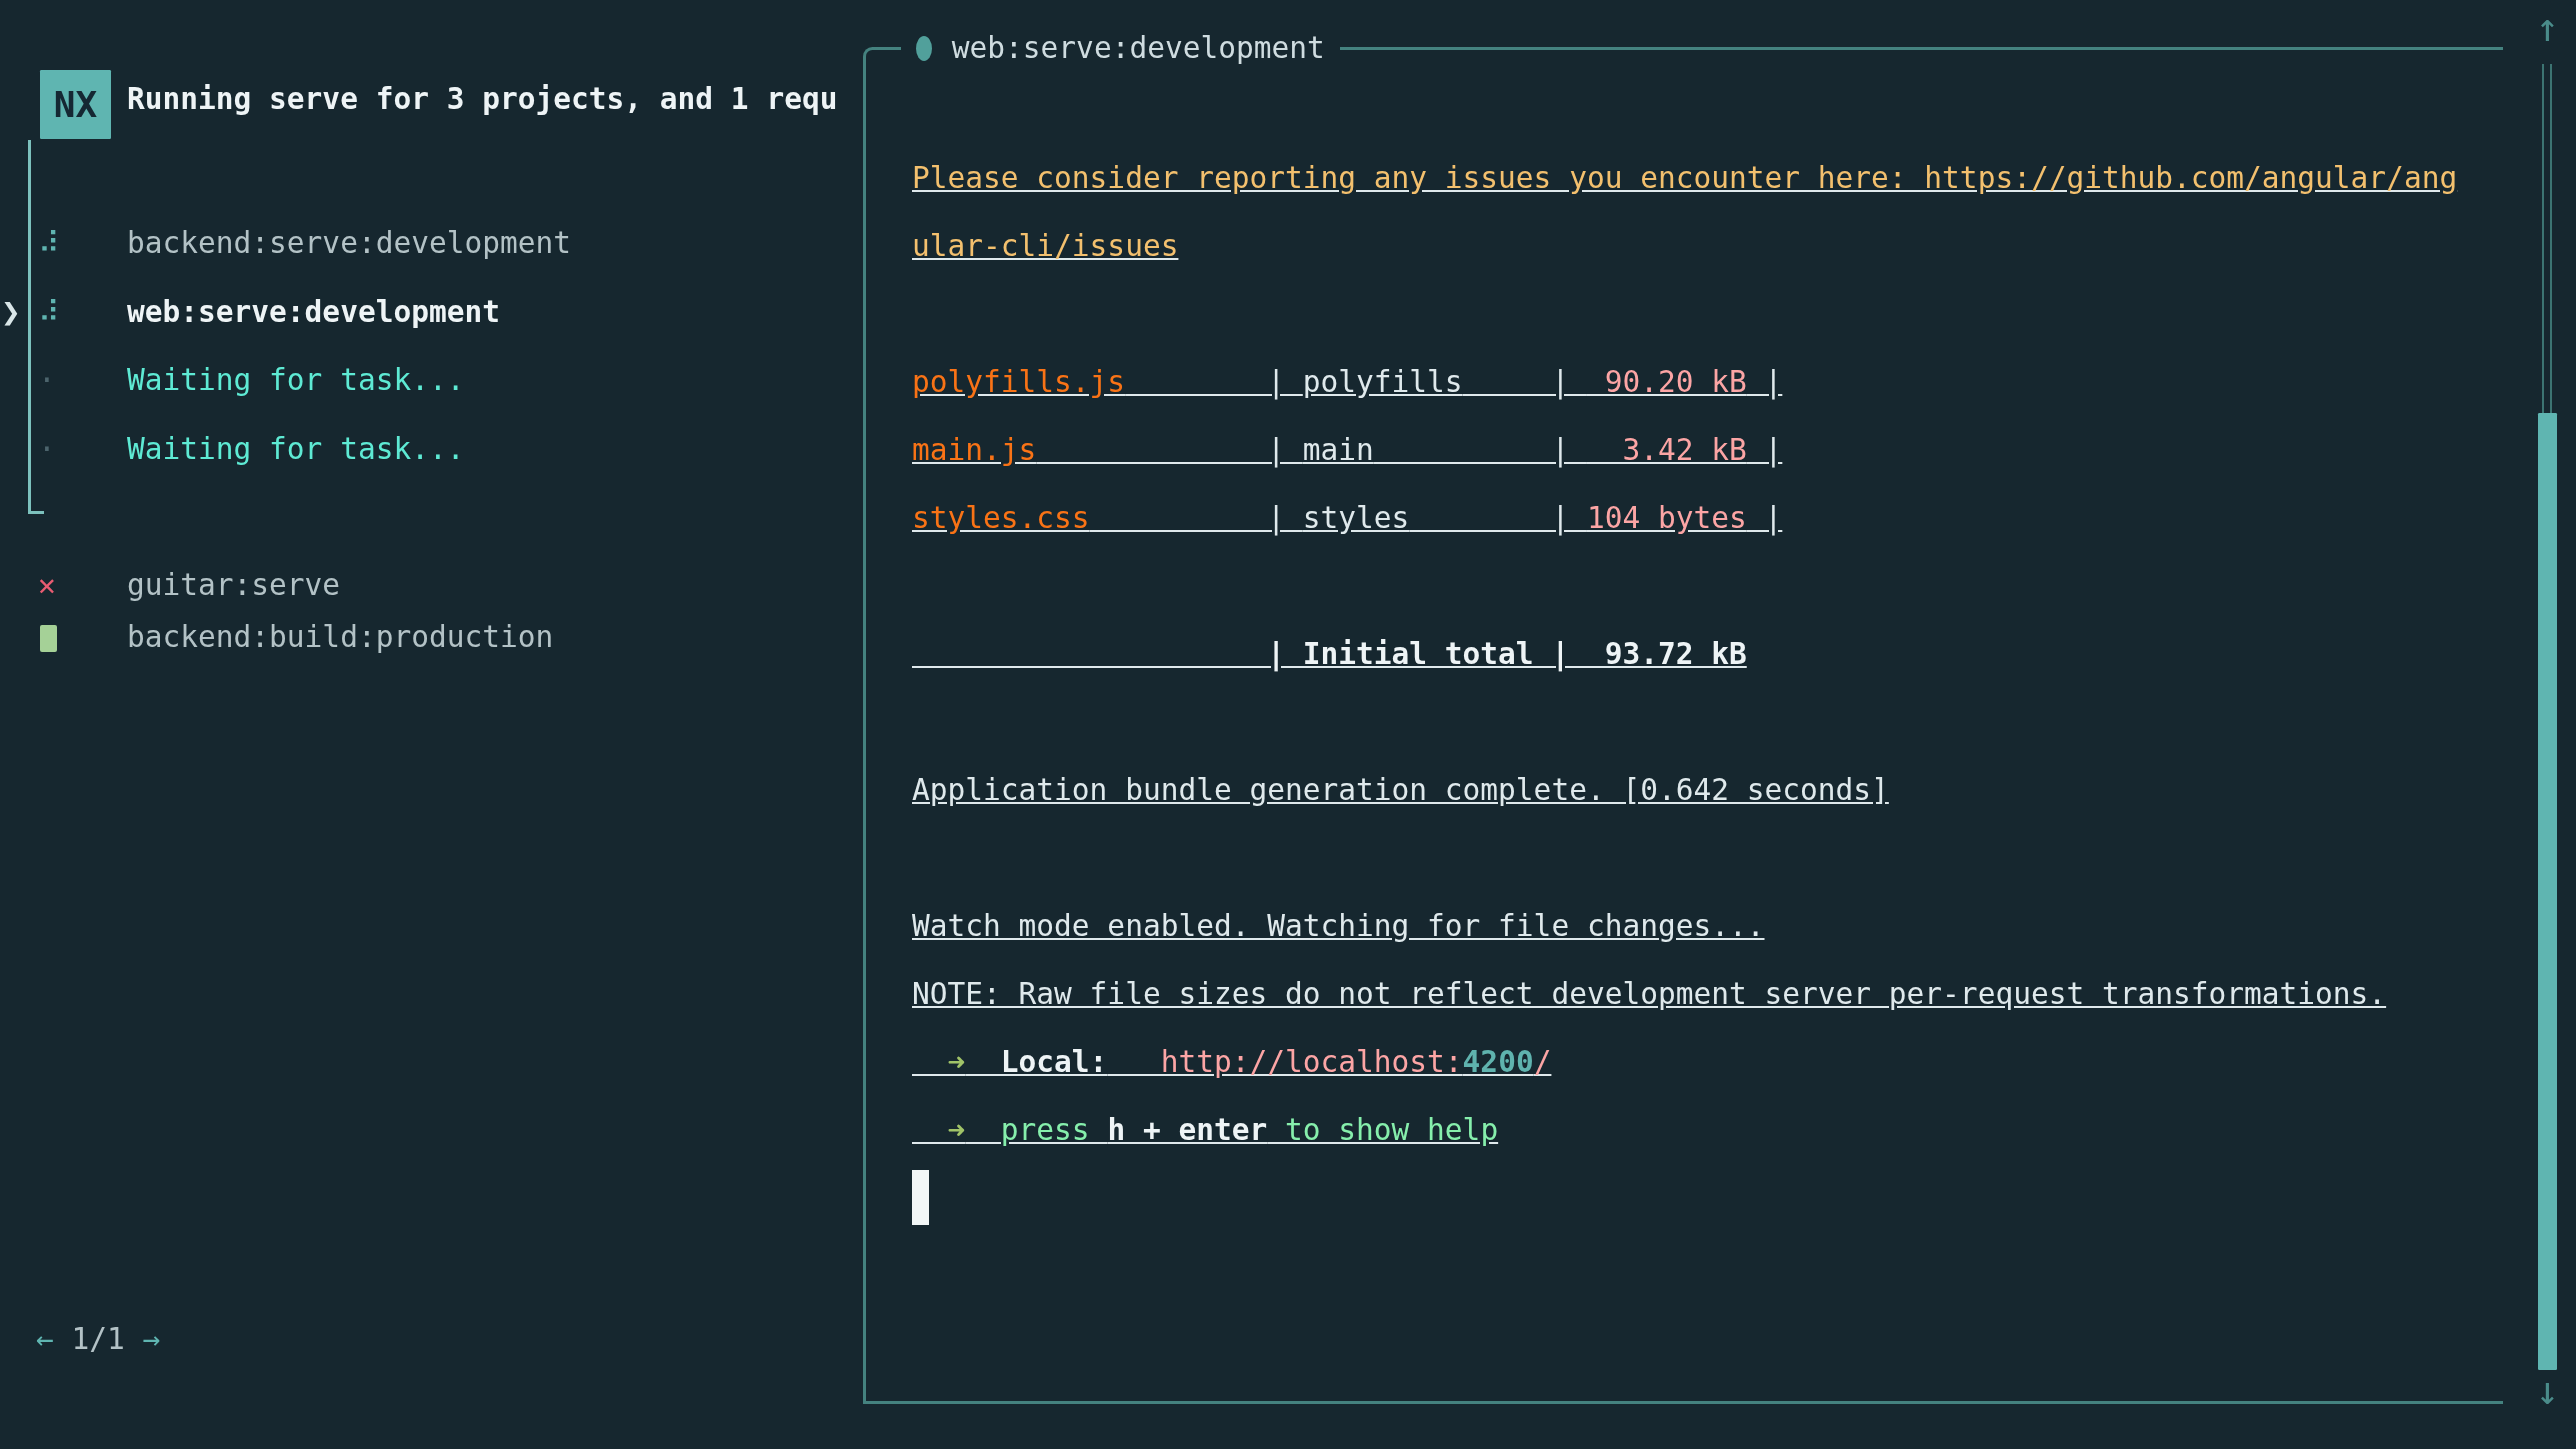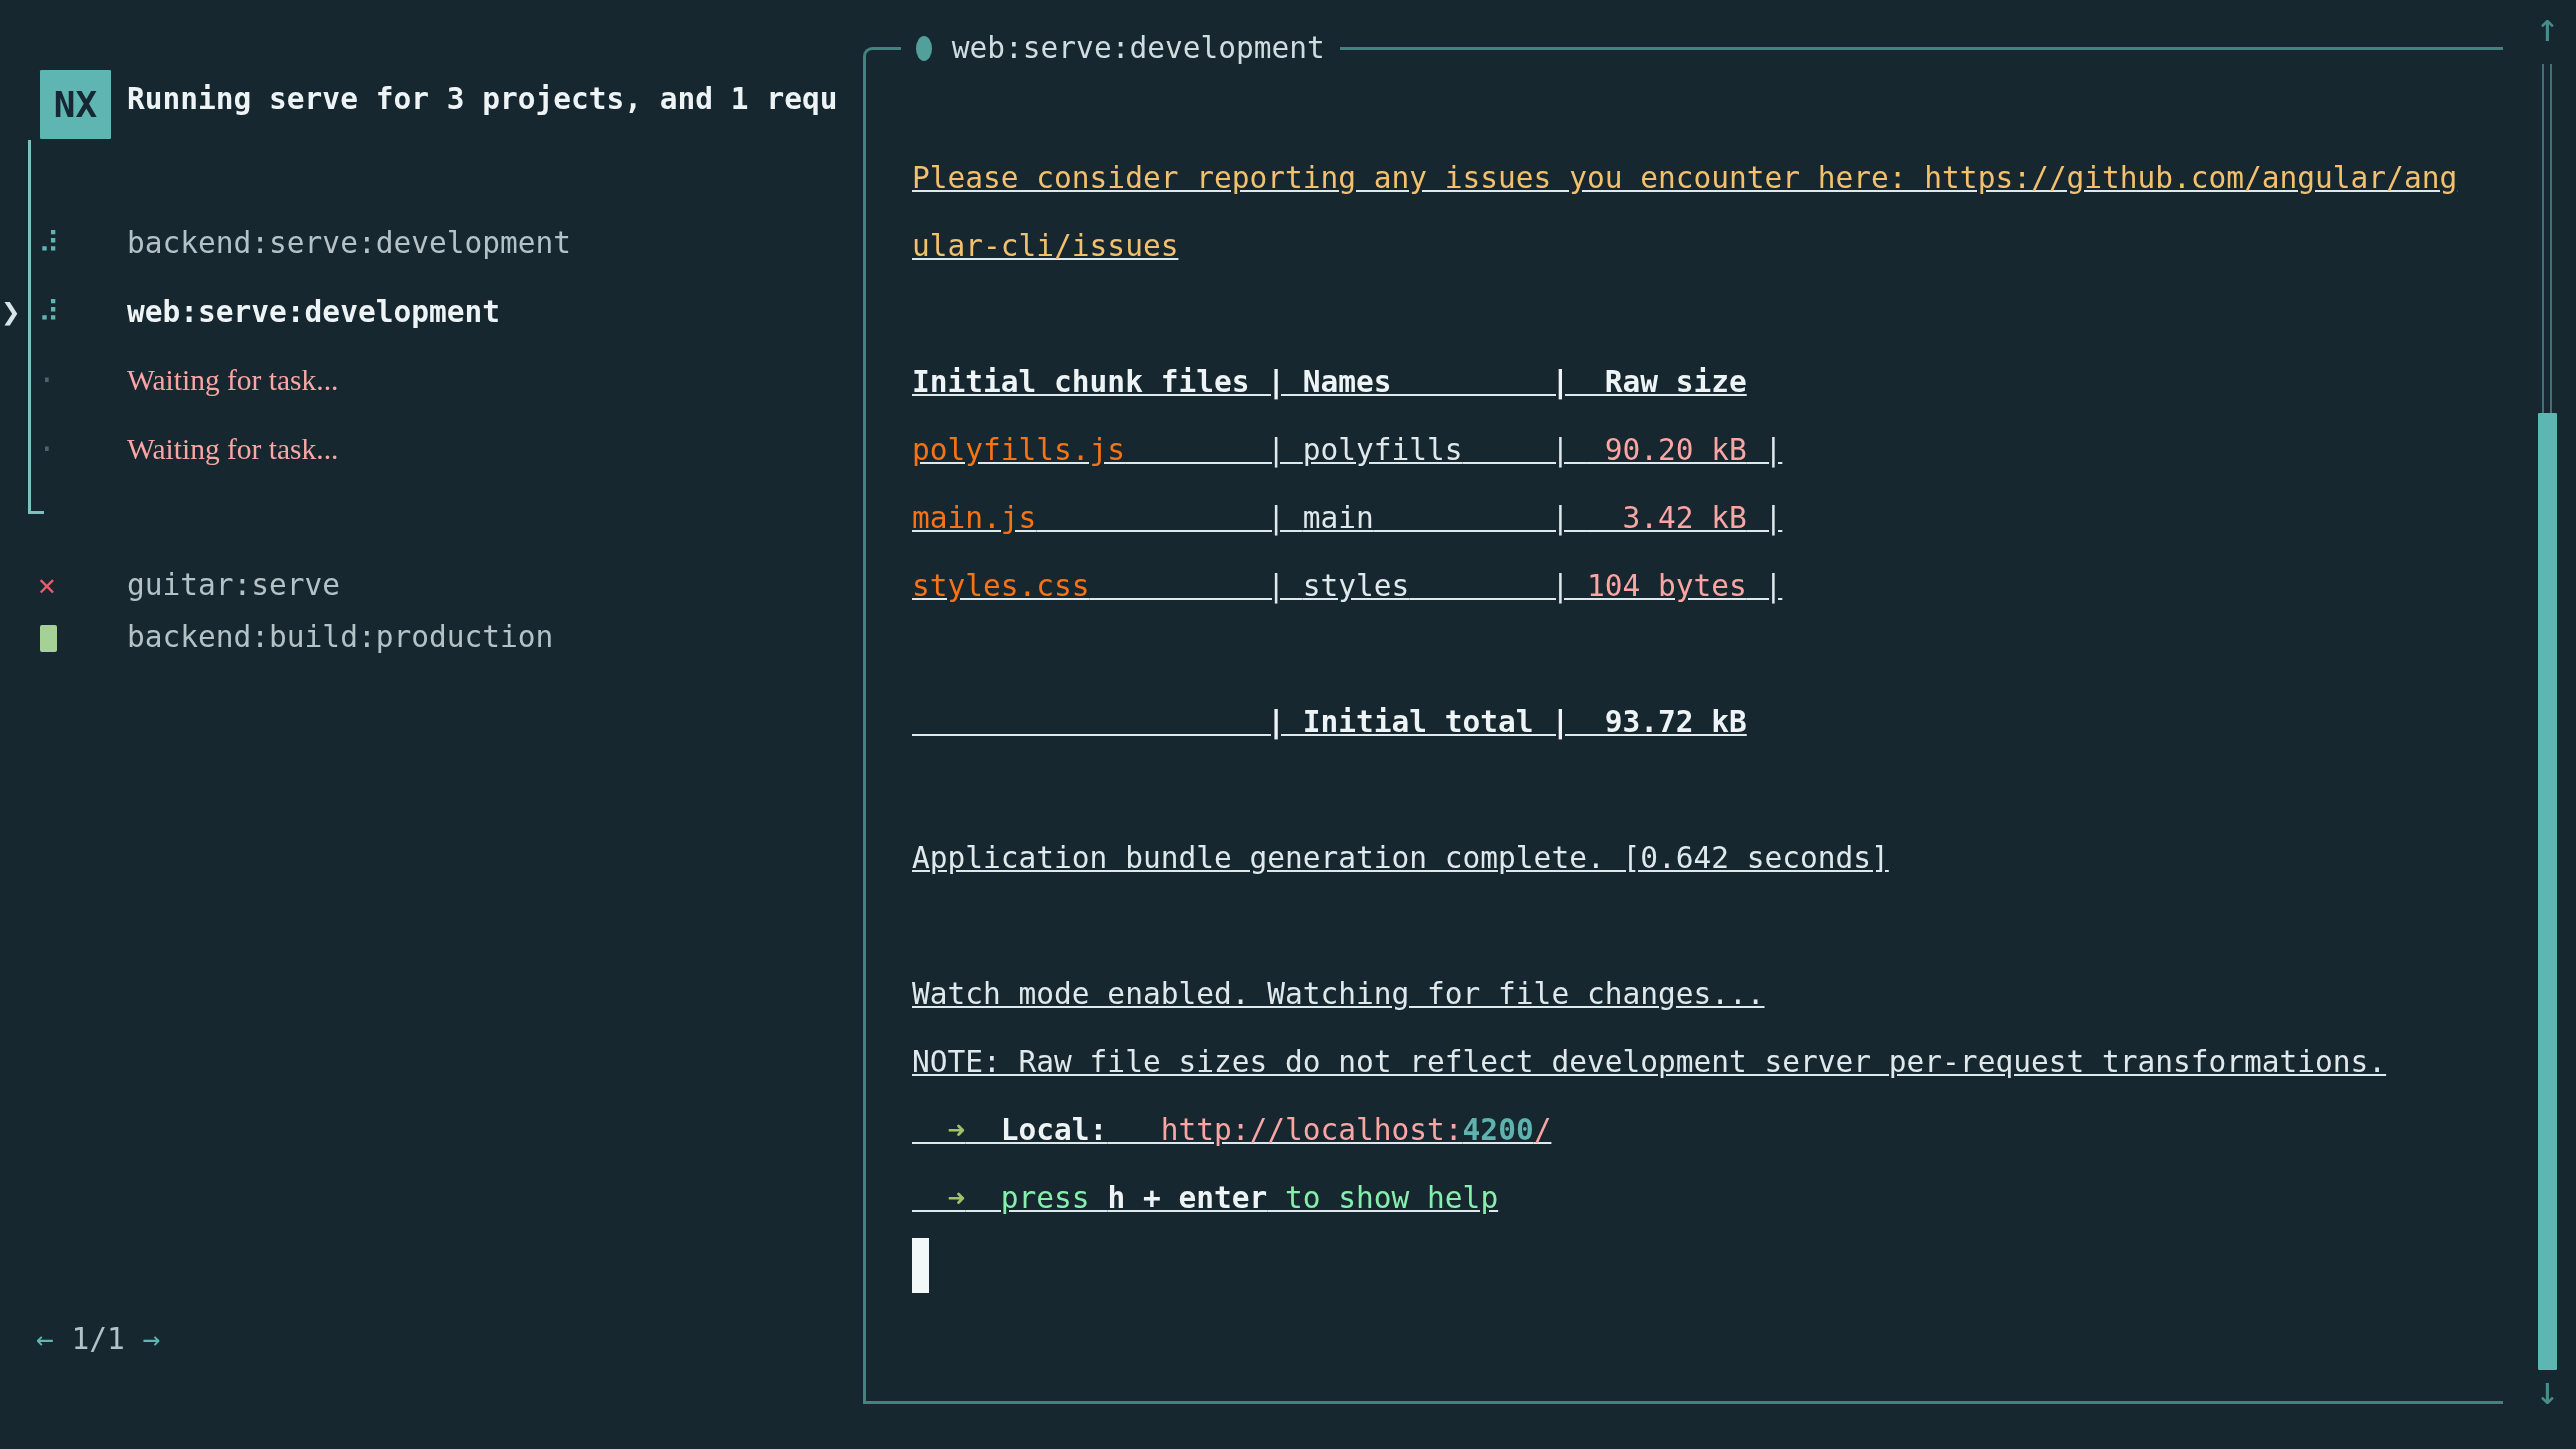--- a/index.html
+++ b/index.html
@@ -20,21 +20,21 @@
 
   .task-row{position:absolute;left:0;height:68px;width:863px;display:flex;align-items:center;}
   .task-row .icon{position:absolute;left:38px;width:40px;text-align:left;}
   .task-row .label{position:absolute;left:127px;white-space:pre;}
   .icon-spinner{color:#5fb5b1;}
   .icon-dot{color:#4c646c;}
   .icon-cross{color:#e85c72;font-weight:bold;}
   .icon-square{position:absolute;left:40px;top:21.5px;width:17px;height:27px;background:#a5d197;border-radius:2px;}
   .lbl-normal{color:#b3c2c6;}
   .lbl-selected{color:#eef4f6;font-weight:bold;}
-  .lbl-dim{color:#fca5a5;font-family:Liberation Serif, serif;}
+  .lbl-dim{color:#5eead4;}
   .sel-arrow{position:absolute;left:1.3px;height:68px;display:flex;align-items:center;
              color:#d9e6e8;font-weight:bold;font-size:32px;}
 
   .status-bar{position:absolute;left:0;top:1305px;height:68px;width:863px;}
   .pager{position:absolute;left:36px;height:68px;display:flex;align-items:center;white-space:pre;}
   .pager .arrow{color:#5fb5b1;}
   .pager .pg{color:#b3c2c6;}
 
   
   .output-panel{position:absolute;left:863px;top:47px;width:1640px;height:1357px;
@@ -117,21 +117,20 @@
   <section class="output-panel">
     <div class="panel-title">
       <span class="bullet"></span>
       <span class="ptxt">web:serve:development</span>
     </div>
     <div id="terminal" class="terminal">
         <div class="line"></div>
         <div class="line"><span class="c-orange">Please consider reporting any issues you encounter here: https://github.com/angular/ang</span></div>
         <div class="line"><span class="c-orange">ular-cli/issues</span></div>
         <div class="line"></div>
-        <div class="line"><span class="c-bold">Initial chunk files | Names         |  Raw size</span></div>
         <div class="line"><span class="c-green">polyfills.js</span><span class="c-white">        | </span><span class="c-white">polyfills</span><span class="c-white">     | </span><span class="c-teal"> 90.20 kB</span><span class="c-white"> |</span></div>
         <div class="line"><span class="c-green">main.js</span><span class="c-white">             | </span><span class="c-white">main</span><span class="c-white">          | </span><span class="c-teal">  3.42 kB</span><span class="c-white"> |</span></div>
         <div class="line"><span class="c-green">styles.css</span><span class="c-white">          | </span><span class="c-white">styles</span><span class="c-white">        | </span><span class="c-teal">104 bytes</span><span class="c-white"> |</span></div>
         <div class="line"></div>
         <div class="line"><span class="c-bold">                    | Initial total |  93.72 kB</span></div>
         <div class="line"></div>
         <div class="line"><span class="c-white">Application bundle generation complete. [0.642 seconds]</span></div>
         <div class="line"></div>
         <div class="line"><span class="c-white">Watch mode enabled. Watching for file changes...</span></div>
         <div class="line"><span class="c-white">NOTE: Raw file sizes do not reflect development server per-request transformations.</span></div>

